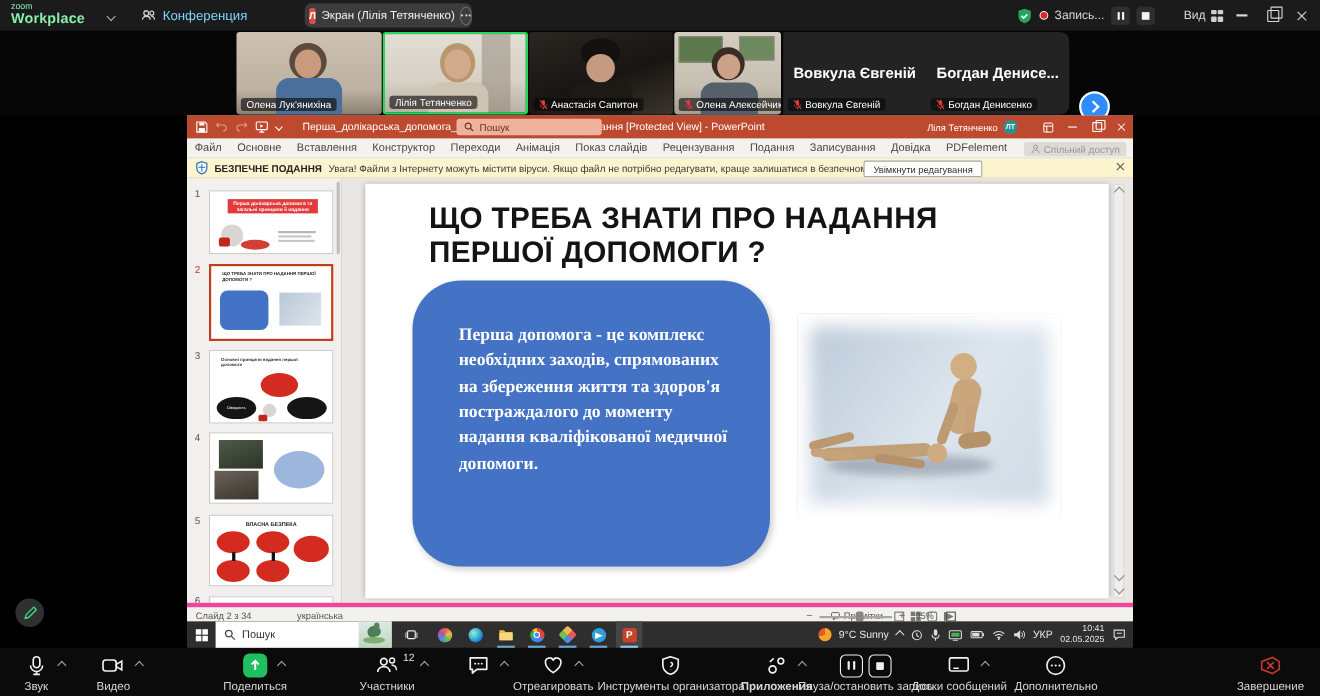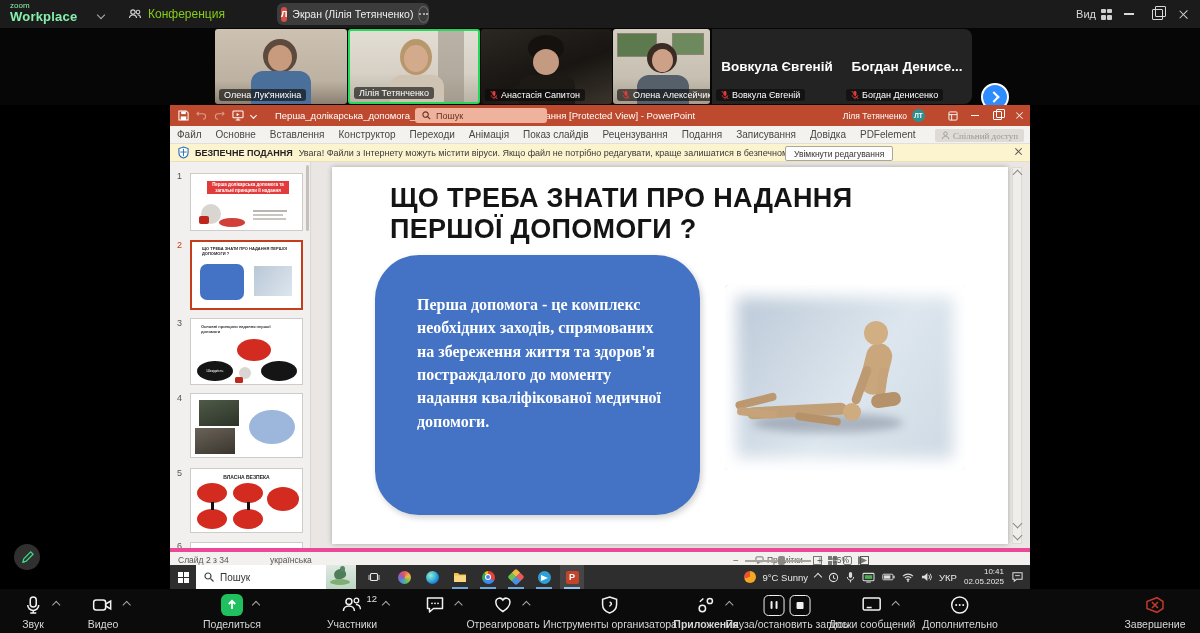--- a/index.html
+++ b/index.html
@@ -9,21 +9,21 @@
 
   
   #topbar{left:0;top:0;width:1200px;height:28px;background:#1b1b1b;}
   .brand{left:10px;top:2px;color:#86efac;line-height:1;}
   .brand .z1{font-size:8px;}
   .brand .z2{font-size:13px;font-weight:bold;letter-spacing:.2px;}
   .chev{display:inline-block;width:5px;height:5px;border-top:1.4px solid #b0b0b0;border-right:1.4px solid #b0b0b0;}
   .chev.up{transform:rotate(-45deg);}
   .chev.down{transform:rotate(135deg);}
   .chev.right{transform:rotate(45deg);}
-  .topmeet{left:128px;top:0;height:28px;color:#84cc16;font-size:12px;gap:6px;}
+  .topmeet{left:128px;top:0;height:28px;color:#7dd3fc;font-size:12px;gap:6px;}
   .tab-pill{left:277px;top:3px;width:152px;height:22px;background:#3c3c3c;border-radius:6px;display:flex;align-items:center;padding:0 4px;box-sizing:border-box;gap:5px;}
   .tab-av{width:15px;height:15px;border-radius:4px;background:#d94f43;color:#fff;font-size:9px;font-weight:bold;display:flex;align-items:center;justify-content:center;}
   .tab-pill .lbl{color:#f0f0f0;font-size:10.5px;white-space:nowrap;}
   .dots3{margin-left:auto;width:15px;height:15px;border-radius:50%;border:1px solid #6a6a6a;display:flex;align-items:center;justify-content:center;gap:1.5px;}
   .dots3 i{width:2px;height:2px;border-radius:50%;background:#cfcfcf;}
   .rec-group{right:150px;top:0;height:28px;gap:6px;}
   .shieldok{width:15px;height:15px;}
   .recdot{width:8px;height:8px;border-radius:50%;background:#e02828;border:1.5px solid #f0f0f0;box-sizing:border-box;}
   .rec-label{color:#d8d8d8;font-size:11px;}
   .mbtn{width:17px;height:17px;background:#2e2e2e;border-radius:4px;display:flex;align-items:center;justify-content:center;gap:2px;}
@@ -66,21 +66,21 @@
   .ppt-av{width:13px;height:13px;border-radius:50%;background:#2e8f8f;color:#fff;font-size:6.5px;font-weight:bold;display:flex;align-items:center;justify-content:center;}
   .pctl{position:absolute;top:0;height:21px;width:22px;display:flex;align-items:center;justify-content:center;}
   .pctl .minus-g{background:#fff;width:8px;}
   .pctl .restore-g{width:7px;height:7px;border-color:#fff;}
   .pctl .restore-g:before{width:7px;height:7px;border-color:#fff;left:2px;top:-3px;}
   .pctl .close-g{transform:scale(.8);}
   .pctl .close-g:before,.pctl .close-g:after{background:#fff;}
 
   .ppt-ribbon{left:0;top:21px;width:860px;height:18px;background:#f4f2ef;border-bottom:1px solid #e2dfdb;display:flex;align-items:center;box-sizing:border-box;}
   .rtab{font-size:10px;color:#474747;padding:0 7px;white-space:nowrap;}
-  .sharebtn{position:absolute;right:6px;top:24px;height:13px;background:#dedbd7;border-radius:2px;display:flex;align-items:center;gap:3px;padding:0 6px;font-size:9px;color:#9a9792;font-family:Liberation Serif, serif;}
+  .sharebtn{position:absolute;right:6px;top:24px;height:13px;background:#dedbd7;border-radius:2px;display:flex;align-items:center;gap:3px;padding:0 6px;font-size:9px;color:#9a9792;}
 
   .ppt-banner{left:0;top:39px;width:860px;height:18px;background:#fcf3cf;border-bottom:1px solid #eadfb8;display:flex;align-items:center;box-sizing:border-box;gap:6px;padding-left:8px;}
   .ban-t{font-size:9px;font-weight:bold;color:#222;white-space:nowrap;}
   .ban-m{font-size:9px;color:#3a3a3a;white-space:nowrap;}
   .ban-btn{position:absolute;left:615px;top:2px;height:13px;background:#fdfdfc;border:1px solid #aaa7a2;border-radius:2px;font-size:8.5px;color:#333;display:flex;align-items:center;padding:0 8px;}
   .ban-x{position:absolute;right:7px;top:3px;width:9px;height:9px;}
   .ban-x:before,.ban-x:after{content:"";position:absolute;left:4px;top:0;width:1.2px;height:9px;background:#555;}
   .ban-x:before{transform:rotate(45deg);}.ban-x:after{transform:rotate(-45deg);}
 
   .ppt-content{left:0;top:57px;width:860px;height:386px;background:#e9e6e3;overflow:hidden;}
@@ -158,20 +158,35 @@
   </div>
   <div class="abs tab-pill">
     <span class="tab-av">Л</span>
     <span class="lbl">Экран (Лілія Тетянченко)</span>
     <span class="dots3">
         <i></i>
         <i></i>
         <i></i>
       </span>
   </div>
+  <div class="abs flex rec-group">
+    <svg class="shieldok" viewBox="0 0 16 16">
+        <path d="M8 1l6 2v5c0 4-3 6.3-6 7-3-.7-6-3-6-7V3z" fill="#28a45a"></path>
+        <path d="M5 8l2 2 3.6-3.6" stroke="#fff" stroke-width="1.6" fill="none"></path>
+      </svg>
+    <span class="recdot"></span>
+    <span class="rec-label">Запись...</span>
+    <span class="mbtn">
+        <span class="bar"></span>
+        <span class="bar"></span>
+      </span>
+    <span class="mbtn">
+        <span class="sq"></span>
+      </span>
+  </div>
   <div class="abs flex view-group">
     <span>Вид</span>
     <span class="gridic">
         <i></i>
         <i></i>
         <i></i>
         <i></i>
       </span>
   </div>
   <div class="abs winctl" style="right:58px;">

